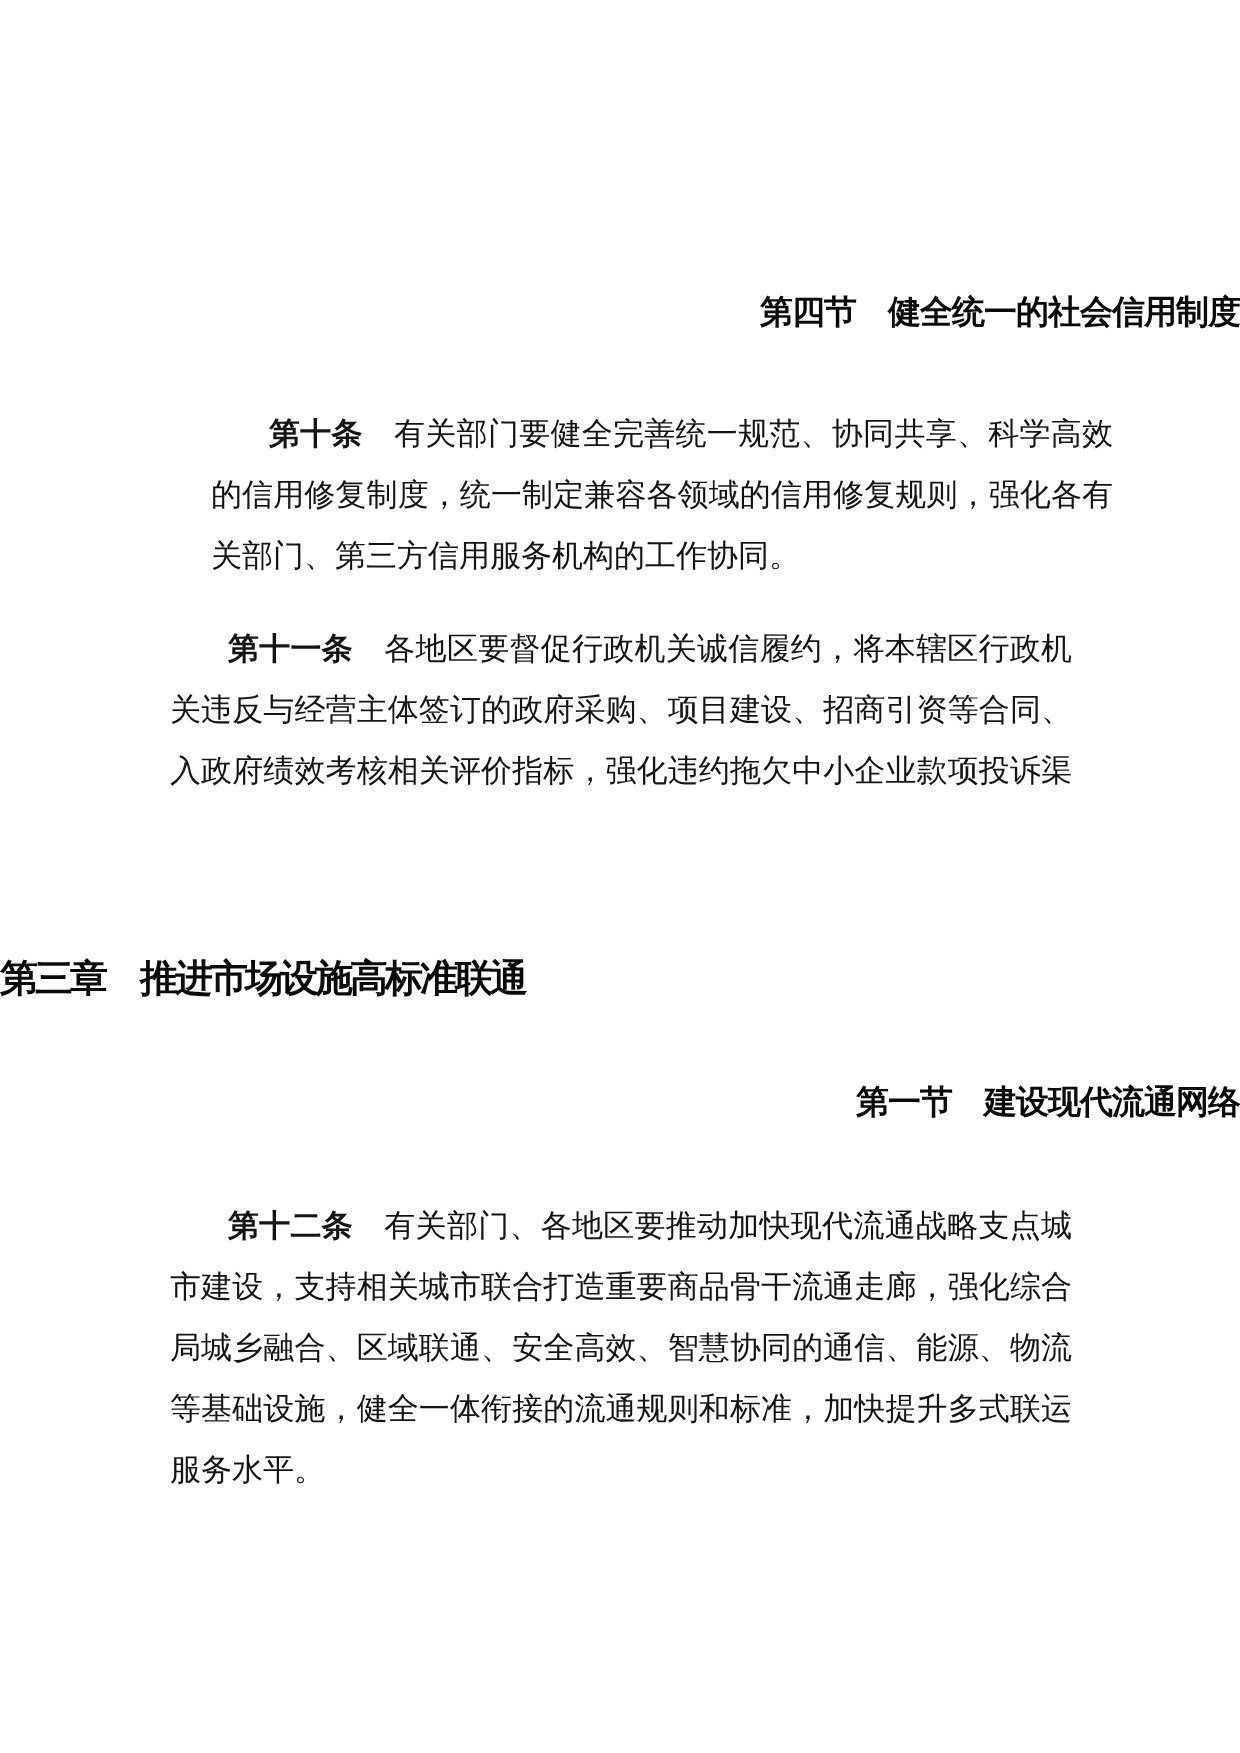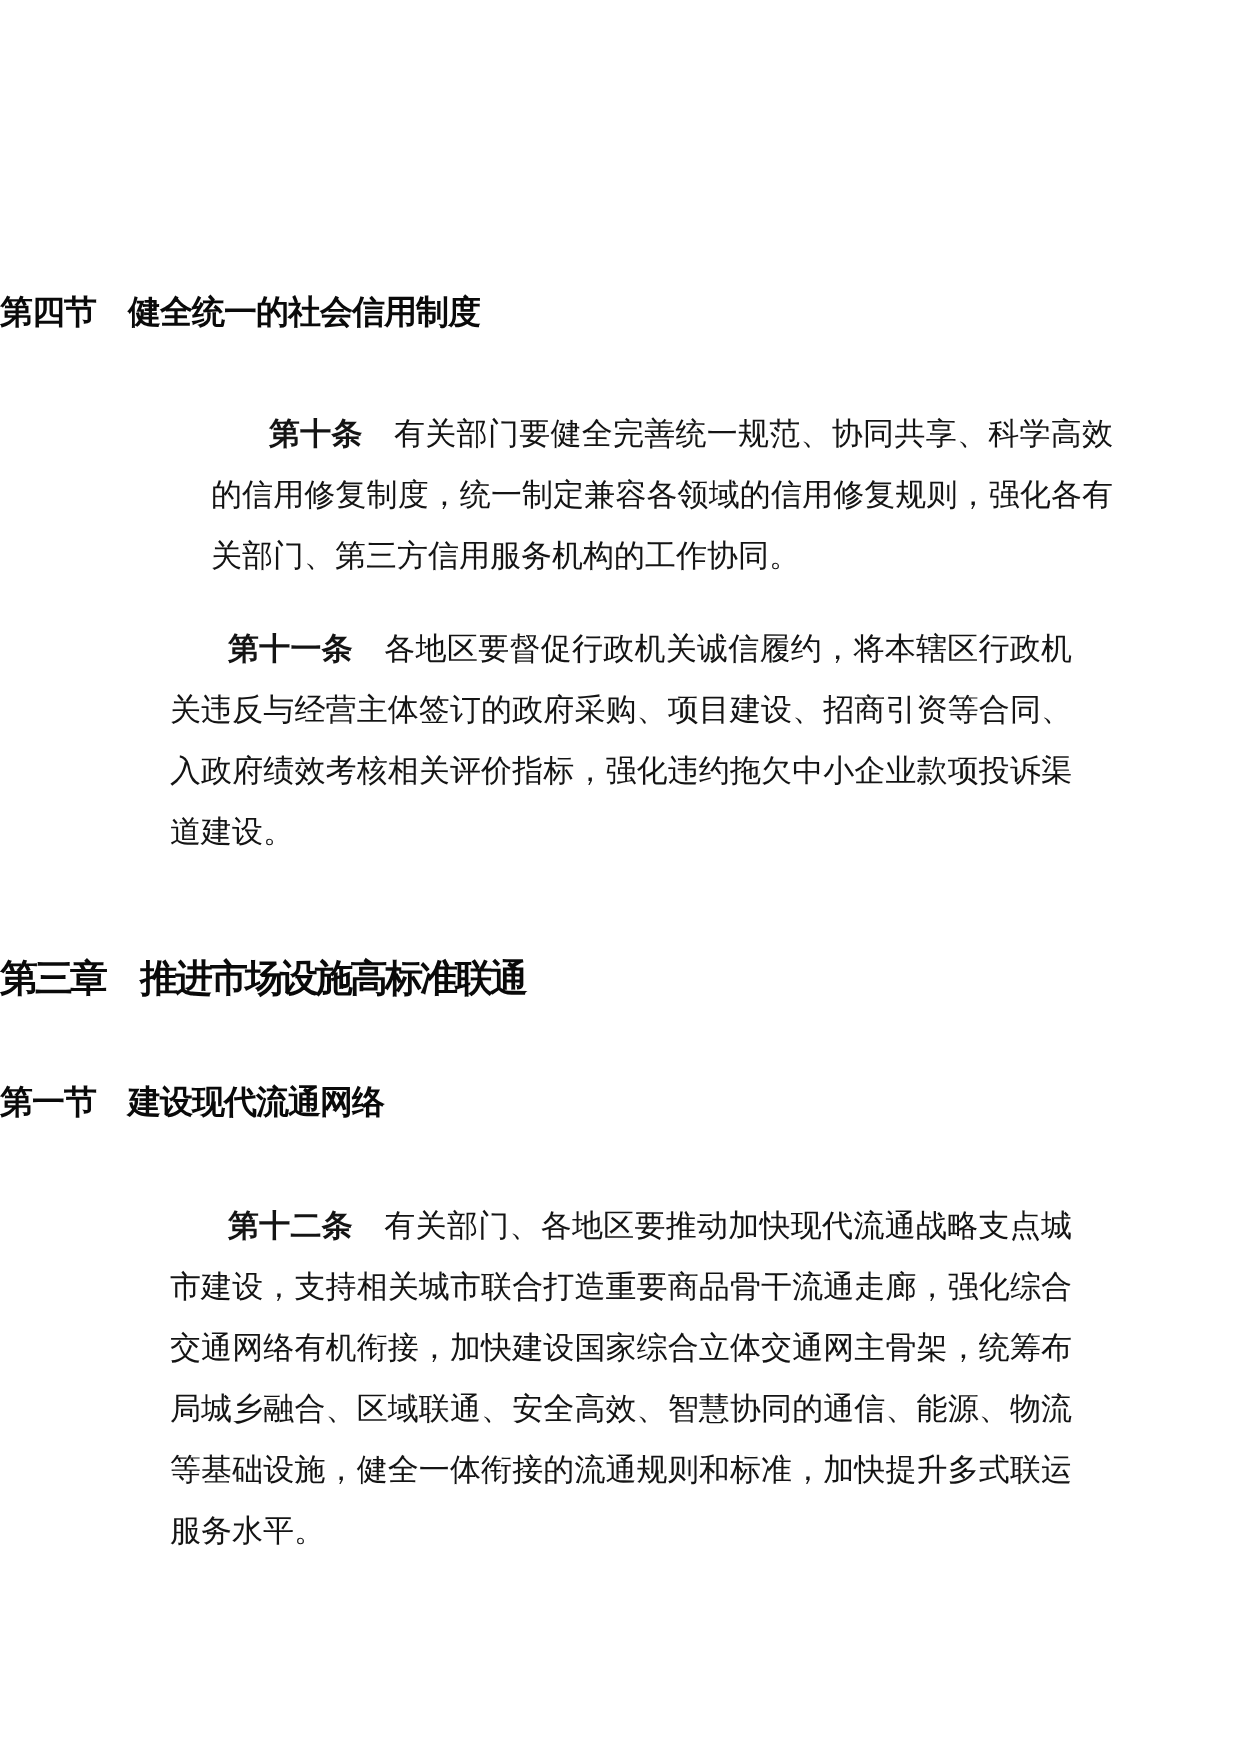--- a/index.html
+++ b/index.html
@@ -15,21 +15,21 @@
     overflow: hidden;
     font-family: "Liberation Serif", "DejaVu Serif", serif;
     color: #0a0a0a;
   }
   
   .sec-heading {
     position: absolute;
     left: 0;
     width: 1240px;
     margin: 0;
-    text-align: left;
+    text-align: right;
     font-family: "Liberation Sans", "DejaVu Sans", sans-serif;
     font-weight: 700;
     font-size: 33px;
     letter-spacing: -1px;
     color: #0a0a0a;
     white-space: nowrap;
   }
   #heading-section4 { top: 291px; line-height: 42px; }
   #heading-section1 { top: 1081px; line-height: 41px; }
   
@@ -86,29 +86,27 @@
   <div class="para" id="para-article10">
       <div class="line j ind"><b class="lead">第十条</b>　有关部门要健全完善统一规范、协同共享、科学高效</div>
       <div class="line j">的信用修复制度，统一制定兼容各领域的信用修复规则，强化各有</div>
       <div class="line">关部门、第三方信用服务机构的工作协同。</div>
     </div>
 
   <div class="para" id="para-article11">
       <div class="line j ind"><b class="lead">第十一条</b>　各地区要督促行政机关诚信履约，将本辖区行政机</div>
       <div class="line j">关违反与经营主体签订的政府采购、项目建设、招商引资等合同、</div>
       <div class="line j">入政府绩效考核相关评价指标，强化违约拖欠中小企业款项投诉渠</div>
-      <div class="line">道建设。</div>
     </div>
 
   <h1 class="chap-heading" id="heading-chapter3">第三章　推进市场设施高标准联通</h1>
 
   <h2 class="sec-heading" id="heading-section1">第一节　建设现代流通网络</h2>
 
   <div class="para" id="para-article12">
       <div class="line j ind"><b class="lead">第十二条</b>　有关部门、各地区要推动加快现代流通战略支点城</div>
       <div class="line j">市建设，支持相关城市联合打造重要商品骨干流通走廊，强化综合</div>
-      <div class="line j">交通网络有机衔接，加快建设国家综合立体交通网主骨架，统筹布</div>
       <div class="line j">局城乡融合、区域联通、安全高效、智慧协同的通信、能源、物流</div>
       <div class="line j">等基础设施，健全一体衔接的流通规则和标准，加快提升多式联运</div>
       <div class="line">服务水平。</div>
     </div>
 
 </div>
 
 </body></html>

